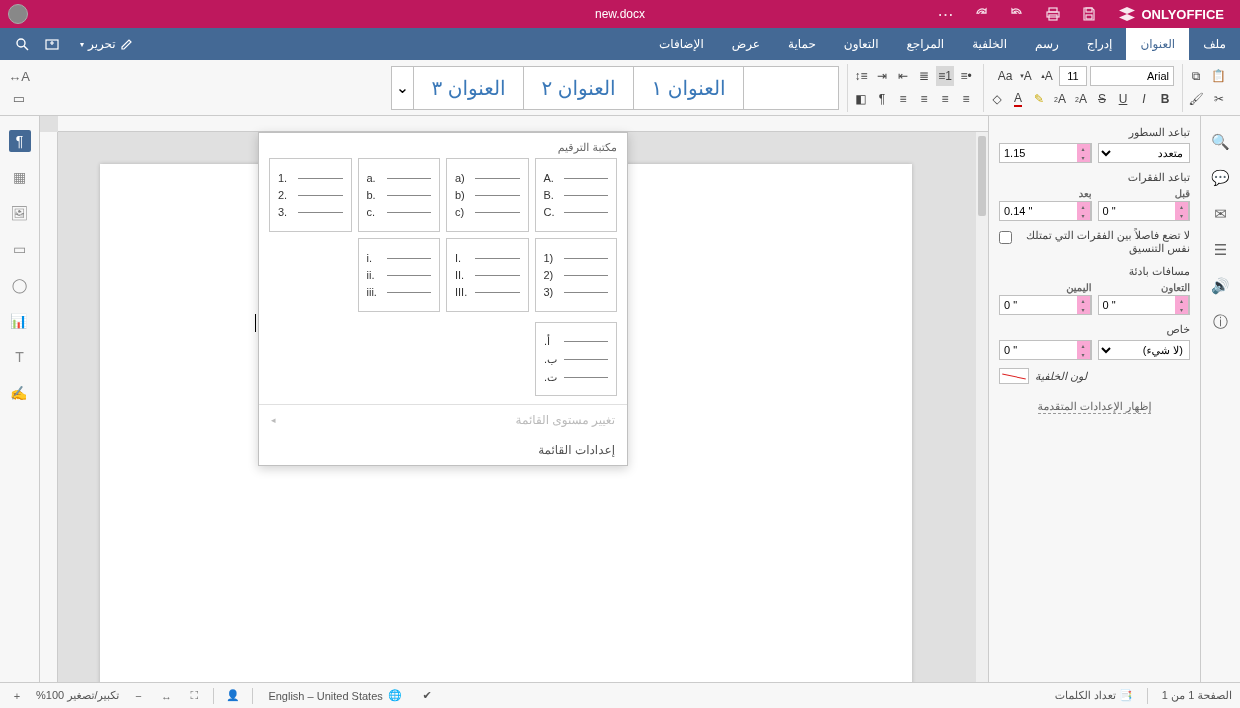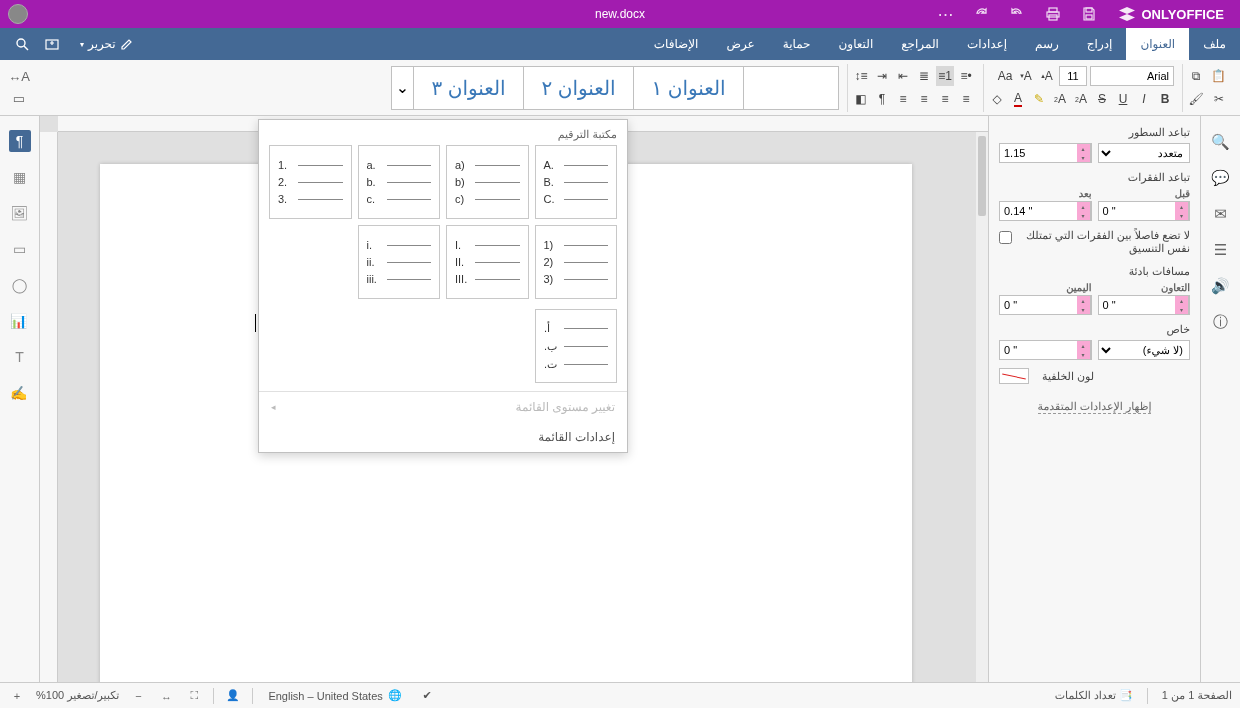--- a/index.html
+++ b/index.html
@@ -1,19 +1,19 @@
 <!DOCTYPE html>
 <html dir="rtl" lang="ar"><head>
 <meta charset="utf-8">
 <style>
 * { margin: 0; padding: 0; box-sizing: border-box; font-family: Arial, sans-serif; }
 body { width: 1240px; height: 708px; background: #fff; overflow: hidden; position: relative; }
 
 
-.titlebar { height: 28px; background: #a21caf; display: flex; align-items: center; color: #fff; padding: 0 8px; direction: ltr; }
+.titlebar { height: 28px; background: #be185d; display: flex; align-items: center; color: #fff; padding: 0 8px; direction: ltr; }
 .titlebar .avatar { width: 20px; height: 20px; border-radius: 50%; background: #888; border: 1px solid #aaa; margin-right: auto; }
 .titlebar .doc-title { position: absolute; left: 50%; transform: translateX(-50%); font-size: 12px; }
 .titlebar .tb-right { display: flex; align-items: center; gap: 8px; }
 .titlebar .tb-icon { width: 28px; height: 28px; display: flex; align-items: center; justify-content: center; cursor: pointer; opacity: 0.85; }
 .titlebar .brand { display: flex; align-items: center; gap: 6px; font-size: 13px; font-weight: 600; padding: 0 8px; }
 
 
 .tabsrow { height: 32px; background: #446995; display: flex; align-items: stretch; color: #fff; direction: rtl; }
 .tabsrow .tab { padding: 0 14px; display: flex; align-items: center; font-size: 12px; cursor: pointer; }
 .tabsrow .tab.active { background: #fff; color: #446995; }
@@ -58,36 +58,36 @@
 .right-panel .field .sub { font-size: 10px; color: #666; text-align: right; font-weight: bold; }
 .right-panel .spin { display: flex; border: 1px solid #c0c0c0; background: #f9a8d4; height: 20px; }
 .right-panel .spin input { flex: 1; border: none; font-size: 11px; padding: 0 4px; width: 0; direction: ltr; text-align:left;}
 .right-panel .spin .ud { width: 14px; display: flex; flex-direction: column; border-right: 1px solid #c0c0c0; }
 .right-panel .spin .ud div { flex: 1; font-size: 6px; display: flex; align-items: center; justify-content: center; color: #666; cursor: pointer; }
 .right-panel select { width: 100%; height: 20px; border: 1px solid #c0c0c0; background: #fff; font-size: 11px; padding: 0 2px; }
 .right-panel .chk-row { display: flex; gap: 6px; align-items: flex-start; margin-bottom: 10px; text-align: right; }
 .right-panel .chk-row input { margin-top: 2px; }
 .right-panel .link { color: #666; text-align: center; border-bottom: 1px dashed #999; display: inline-block; cursor: pointer; margin-top: 8px; }
 .right-panel .center { text-align: center; }
-.right-panel .bgcolor-row { display: flex; align-items: center; gap: 13px; justify-content: flex-end; margin-bottom:8px;}
+.right-panel .bgcolor-row { display: flex; align-items: center; gap: 6px; justify-content: flex-end; margin-bottom:8px;font-style:italic;}
 .right-panel .swatch { width: 30px; height: 16px; border: 1px solid #c0c0c0; background: #fff; position: relative; }
 .right-panel .swatch::after { content: ''; position: absolute; left: 2px; right: 2px; top: 50%; border-top: 1px solid #d22; transform: rotate(12deg); }
 
 
 
 .doc-wrap { flex: 1; position: relative; background: #e0e0e0; overflow: hidden; }
 .doc-wrap .hruler { position: absolute; top: 0; left: 18px; right: 0; height: 16px; background: #f7f7f7; border-bottom: 1px solid #cbcbcb; }
 .doc-wrap .vruler { position: absolute; top: 16px; bottom: 0; left: 0; width: 18px; background: #f7f7f7; border-right: 1px solid #cbcbcb; }
 .doc-wrap .page { position: absolute; top: 48px; left: 60px; width: 812px; height: 1050px; background: #fff; box-shadow: 0 0 4px rgba(0,0,0,.2); }
 .doc-wrap .cursor { position: absolute; top: 150px; left: 155px; width: 1px; height: 18px; background: #000; }
 .doc-wrap .scrollbar-v { position: absolute; top: 16px; right: 0; width: 12px; bottom: 0; background: #efefef; }
 .doc-wrap .scrollbar-v .thumb { position: absolute; top: 4px; left: 2px; right: 2px; height: 80px; background: #c8c8c8; border-radius: 2px; }
 
 
-.num-dropdown { position: absolute; top: 3px; left: 218px; width: 370px; background: #fff; border: 1px solid #c0c0c0; box-shadow: 0 3px 10px rgba(0,0,0,.18); z-index: 50; direction: rtl; }
+.num-dropdown { position: absolute; top: 16px; left: 218px; width: 370px; background: #fff; border: 1px solid #c0c0c0; box-shadow: 0 3px 10px rgba(0,0,0,.18); z-index: 50; direction: rtl; }
 .num-dropdown .dd-title { font-size: 11px; color: #666; padding: 8px 10px 4px; }
 .num-dropdown .grid { display: grid; grid-template-columns: repeat(4, 1fr); gap: 6px; padding: 0 10px 10px; direction: rtl; }
 .num-dropdown .cell { height: 74px; border: 1px solid #c8c8c8; background: #fff; display: flex; flex-direction: column; justify-content: center; padding: 6px 8px; gap: 5px; cursor: pointer; font-size: 11px; color: #333; }
 .num-dropdown .cell.selected { border: 2px solid #888; }
 .num-dropdown .cell.none { align-items: center; color:#555;}
 .num-dropdown .cell .ln { display: flex; align-items: center; gap: 6px; direction: ltr; }
 .num-dropdown .cell .ln .bar { flex: 1; height: 1px; background: #888; }
 .num-dropdown .cell .ln .lbl { font-size: 11px; min-width: 14px; }
 .num-dropdown .row3 { padding: 0 10px 8px; }
 .num-dropdown .cell.arabic { width: calc(25% - 5px); }
@@ -150,21 +150,21 @@
       <span>ONLYOFFICE</span>
     </div>
   </div>
 </div>
 
 <div class="tabsrow">
   <div class="tab">ملف</div>
   <div class="tab active">العنوان</div>
   <div class="tab">إدراج</div>
   <div class="tab">رسم</div>
-  <div class="tab">إعدادات</div>
+  <div class="tab">الخلفية</div>
   <div class="tab">المراجع</div>
   <div class="tab">التعاون</div>
   <div class="tab">حماية</div>
   <div class="tab">عرض</div>
   <div class="tab">الإضافات</div>
   <div class="spacer"></div>
   <div class="edit-label">
     <svg width="14" height="14" viewBox="0 0 14 14">
         <path d="M2 10l7-7 2 2-7 7H2z" fill="none" stroke="#fff" stroke-width="1.2"></path>
       </svg>

